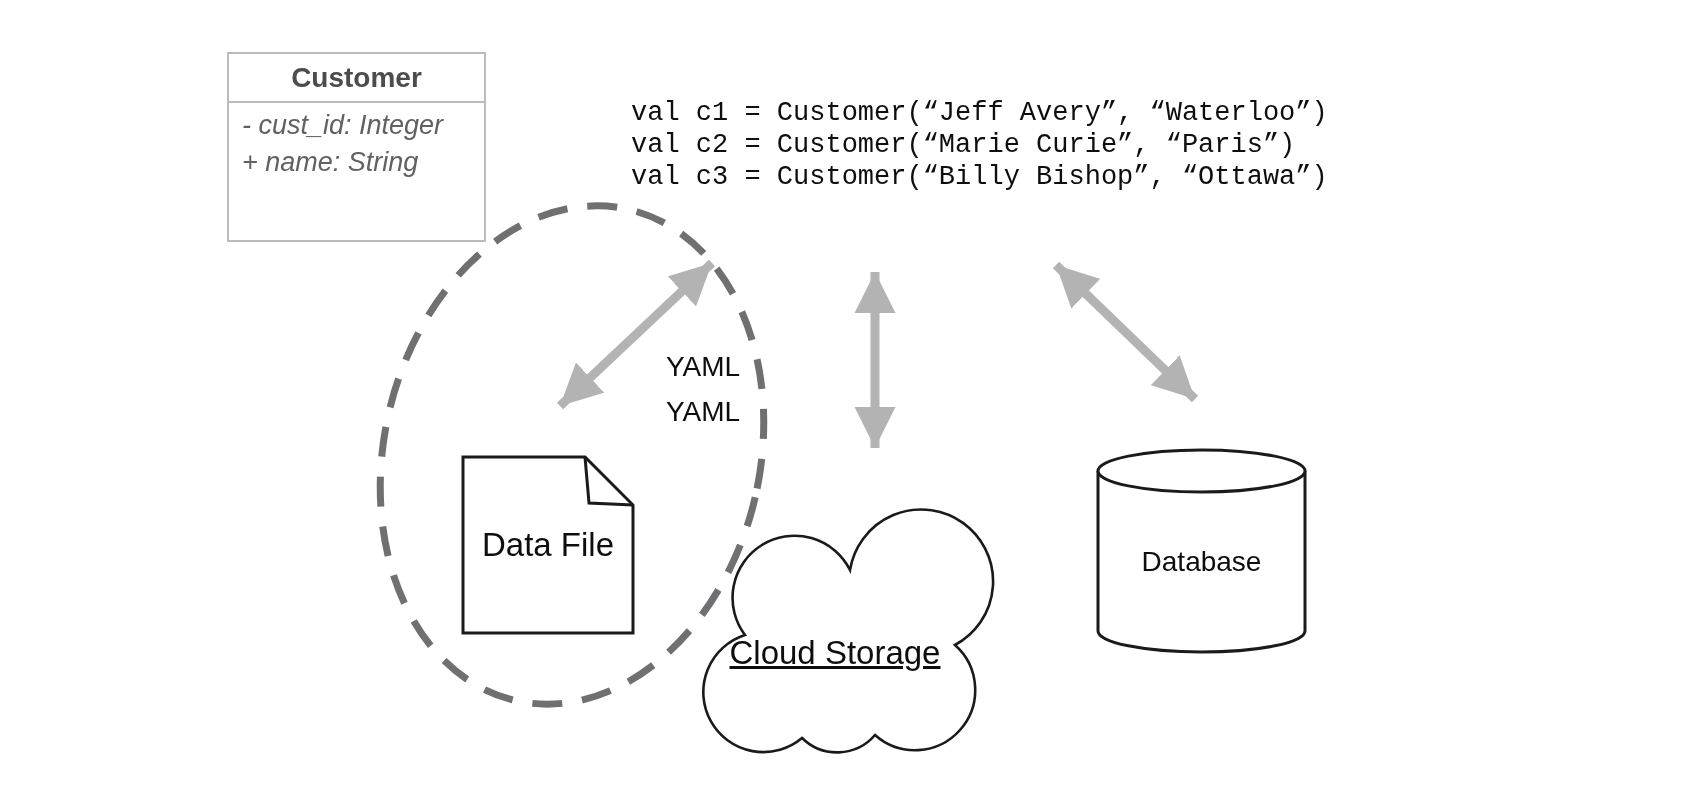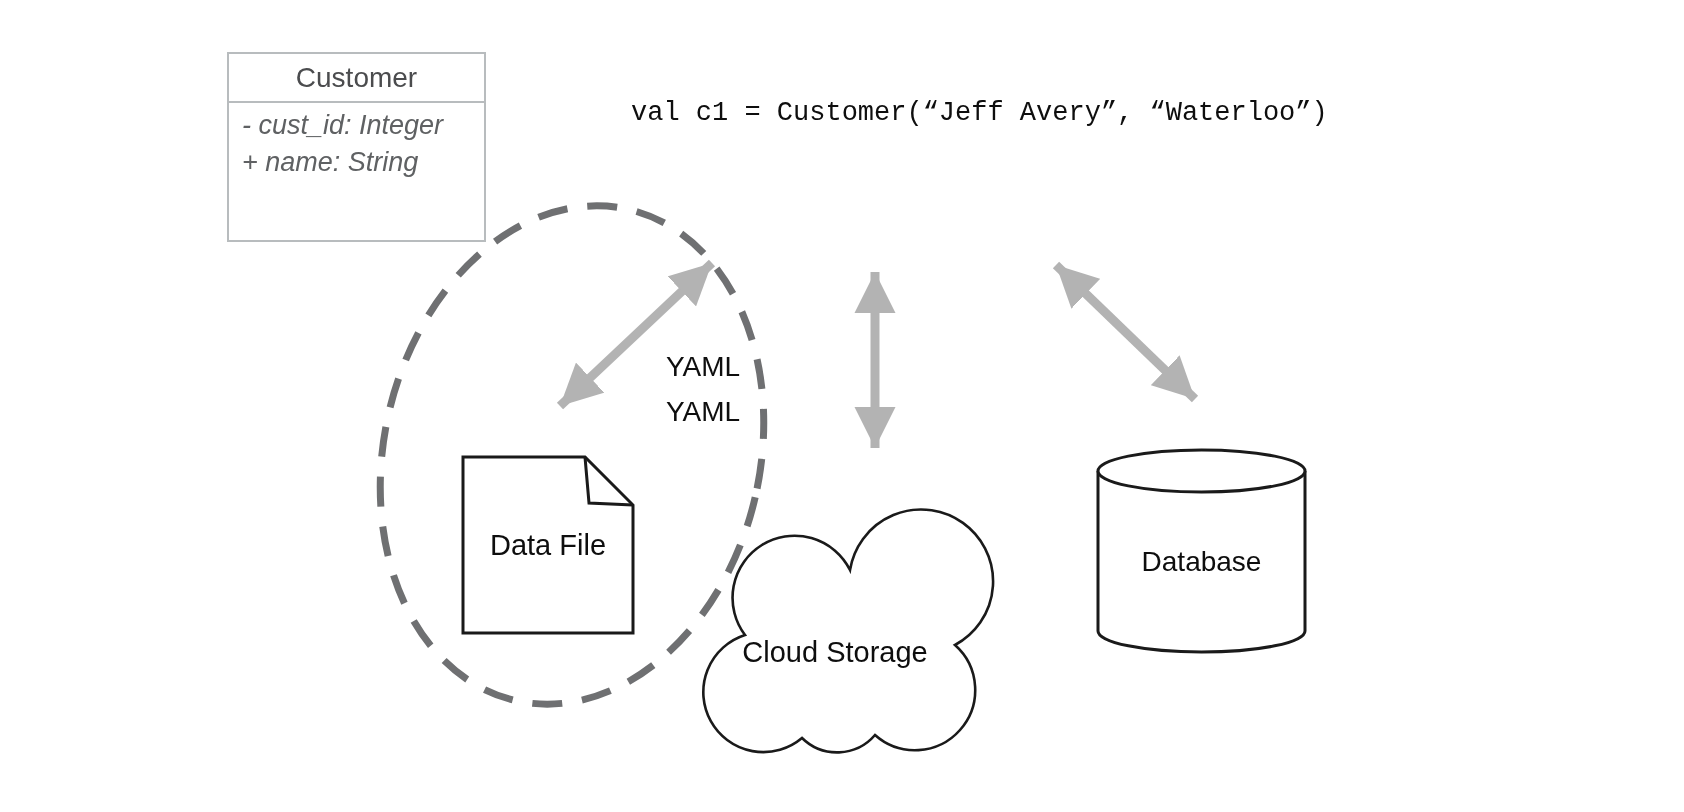--- a/index.html
+++ b/index.html
@@ -18,33 +18,33 @@
   }
   .layer{position:absolute;left:0;top:0;}
   .blk{fill:#ffffff;stroke:var(--stroke);stroke-width:3;stroke-linejoin:miter;}
   .nofill{fill:none;}
   .uml{
     position:absolute;left:227px;top:52px;width:259px;height:190px;
     border:2.5px solid var(--uml-border);background:#fff;box-sizing:border-box;
   }
   .uml-title{
     height:47px;line-height:47px;border-bottom:2.5px solid var(--uml-border);
-    text-align:center;font-weight:normal;font-size:28px;color:var(--uml-title);
+    text-align:center;font-weight:bold;font-size:28px;color:var(--uml-title);
   }
   .uml-attrs{padding:4px 0 0 13px;font-style:italic;}
   .uml-attr{font-size:27px;line-height:37px;color:var(--uml-attr);white-space:nowrap;}
   .code{position:absolute;left:631px;top:97px;font-size:27px;line-height:32px;color:var(--text);font-family:Liberation Mono, monospace;}
   .code div{white-space:nowrap;}
   .formats{position:absolute;left:666px;top:344px;font-size:28px;line-height:45px;color:var(--text);}
   .node-label{
     position:absolute;display:flex;align-items:center;justify-content:center;
-    font-size:29px;color:var(--text);white-space:nowrap;pointer-events:none;
+    font-size:33px;color:var(--text);white-space:nowrap;pointer-events:none;
   }
   .lbl-file{left:463px;top:457px;width:170px;height:176px;}
-  .lbl-cloud{left:702px;top:552px;width:266px;height:201px;}
+  .lbl-cloud{left:702px;top:552px;width:266px;height:201px;text-decoration:underline;}
   .lbl-db{left:1098px;top:471px;width:207px;height:181px;font-size:28px;text-align:right;}
 </style>
 </head>
 <body>
 
 <div class="canvas">
 
   <svg class="layer" width="1684" height="812" viewBox="0 0 1684 812">
     <defs>
       <marker id="arrowhead" viewBox="0 0 10 10" refX="10" refY="5" markerWidth="4.6" markerHeight="4.6" orient="auto-start-reverse" markerUnits="strokeWidth">
@@ -81,20 +81,22 @@
   <div class="uml">
     <div class="uml-title">Customer</div>
     <div class="uml-attrs">
       <div class="uml-attr">- cust_id: Integer</div>
       <div class="uml-attr">+ name: String</div>
     </div>
   </div>
 
   <div class="code">
     <div>val c1 = Customer(“Jeff Avery”, “Waterloo”)</div>
+    <div>val c2 = Customer(“Marie Curie”, “Paris”)</div>
+    <div>val c3 = Customer(“Billy Bishop”, “Ottawa”)</div>
   </div>
 
   <div class="formats">
     <div>YAML</div>
     <div>YAML</div>
   </div>
 
   <div class="node-label lbl-file">Data File</div>
   <div class="node-label lbl-cloud">Cloud Storage</div>
   <div class="node-label lbl-db">Database</div>

